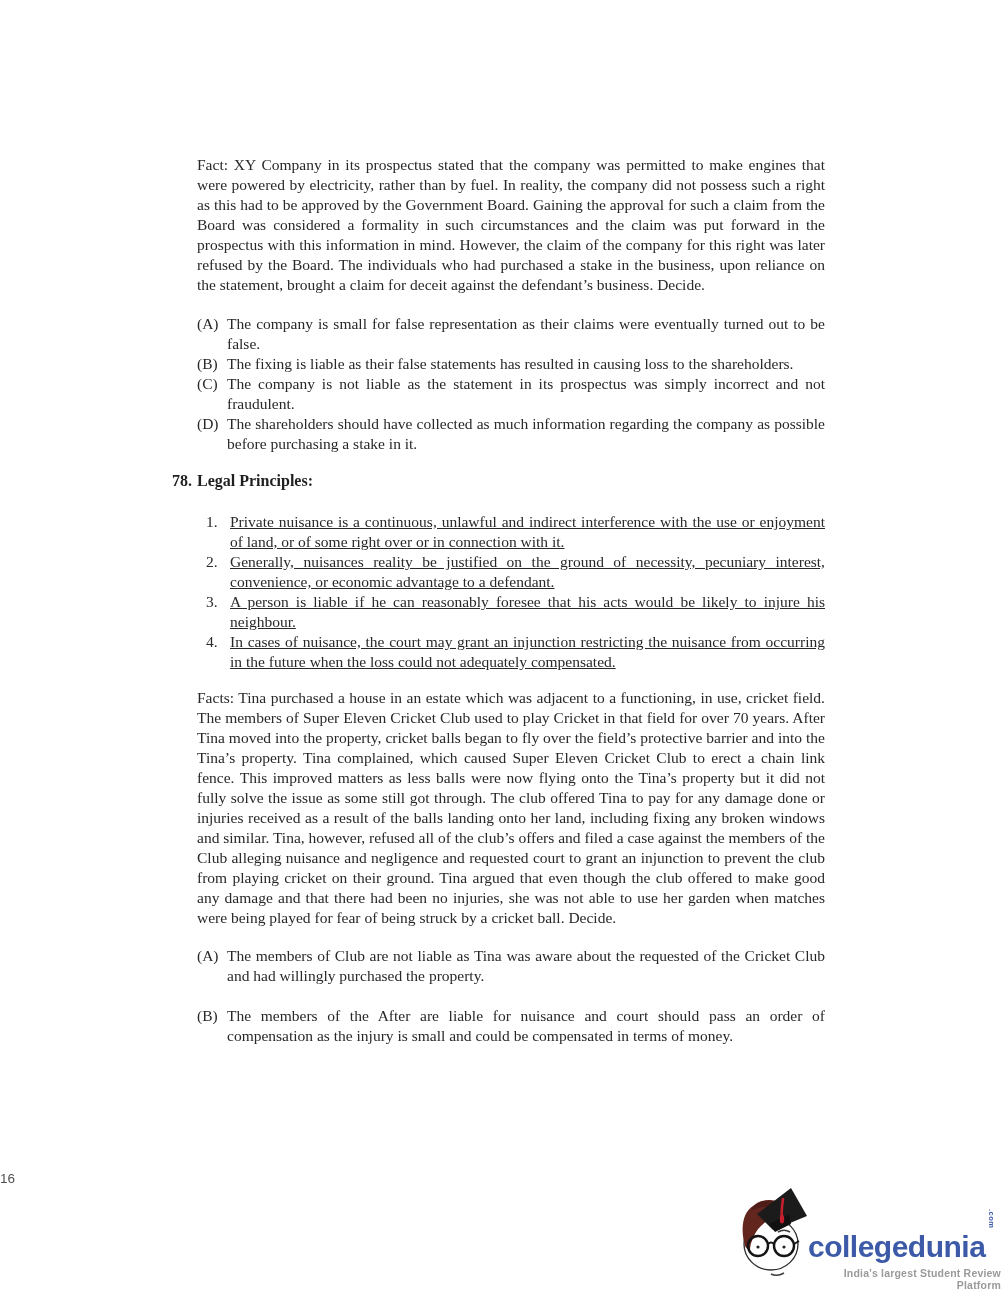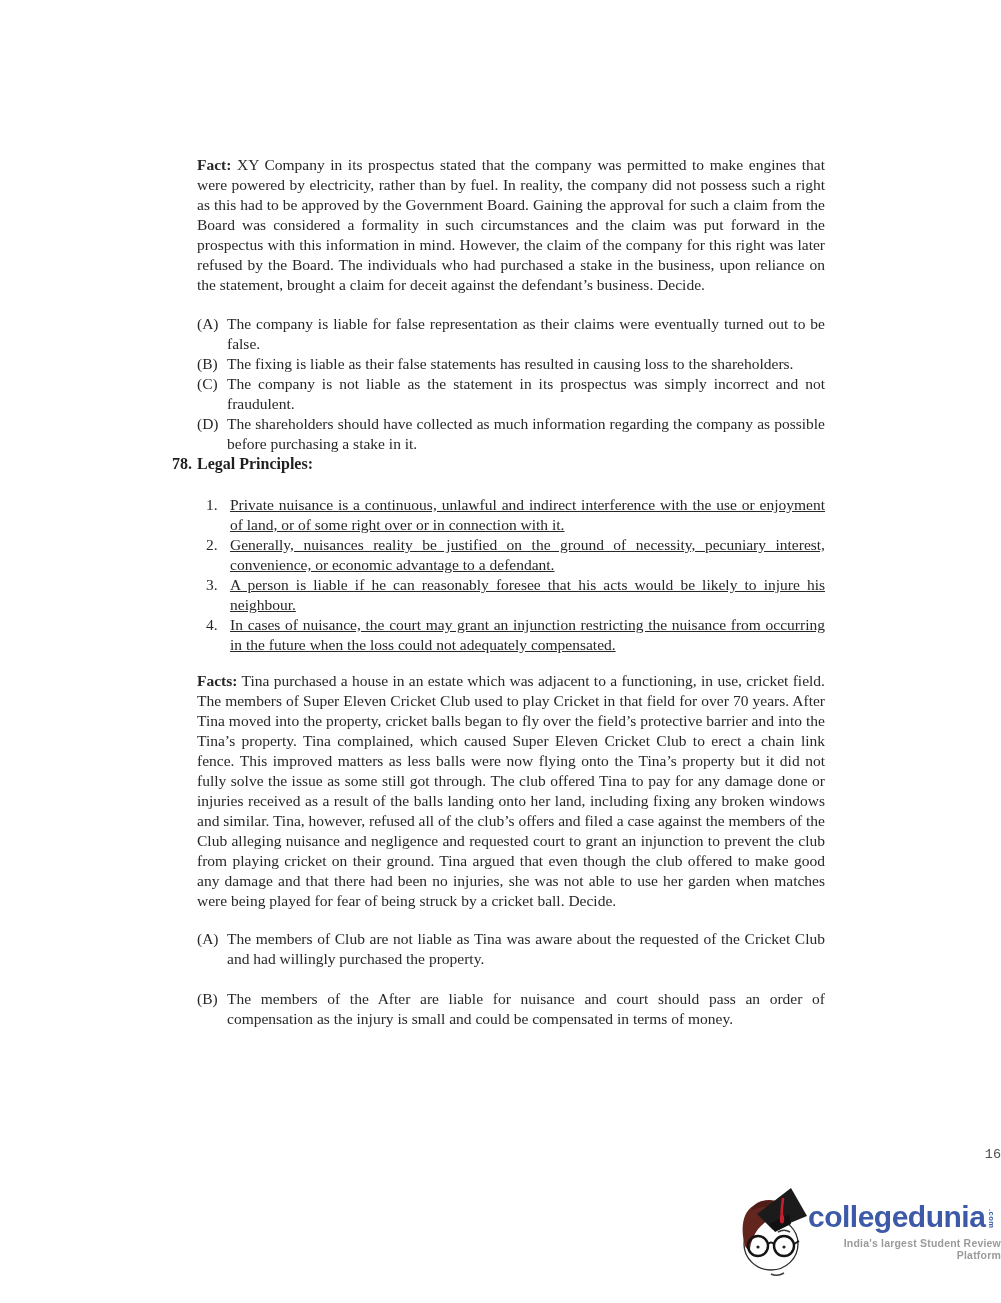--- a/index.html
+++ b/index.html
@@ -16,53 +16,53 @@
   }
   .content {
     position: absolute;
     left: 197px;
     top: 155px;
     width: 628px;
     font-size: 15.5px;
     line-height: 20px;
   }
   .para { text-align: justify; }
-  .para .lead-label { font-weight: bold; }
+  .para .lead-label { font-weight: normal; }
 
   .options { margin-top: 19px; }
   .option { display: flex; }
   .opt-label { flex: 0 0 30px; white-space: nowrap; }
   .opt-text { flex: 1; text-align: justify; }
   .options-spaced .option + .option { margin-top: 20px; }
 
   .q-heading {
-    margin-top: 0;
+    margin-top: 17px;
     margin-left: -25px;
     font-size: 16px;
     line-height: 20px;
     font-weight: bold;
     color: #1f1f1f;
   }
   .q-heading .q-num { margin-right: 5px; }
 
   .principles { margin-top: 21px; }
   .principle { display: flex; padding-left: 9px; }
   .p-num { flex: 0 0 24px; }
   .p-text { flex: 1; text-align: justify; text-decoration: underline; }
 
   .facts-para { margin-top: 16px; }
   .options-a { margin-top: 18px; }
 
   .page-number {
     position: absolute;
     left: 0;
-    top: 1147px;
+    top: 1171px;
     width: 1001px;
-    text-align: right;
-    font-family: Liberation Mono, monospace;
+    text-align: left;
+    font-family: Liberation Sans, sans-serif;
     font-size: 13.5px;
     color: #4f4f4f;
   }
 
   .logo {
     position: absolute;
     left: 741px;
     top: 1184px;
     display: flex;
     align-items: flex-start;
@@ -99,21 +99,21 @@
 <body>
 
 <div class="page">
   <div class="content">
 
     <p class="para"><span class="lead-label">Fact:</span> <span>XY Company in its prospectus stated that the company was permitted to make engines that were powered by electricity, rather than by fuel. In reality, the company did not possess such a right as this had to be approved by the Government Board. Gaining the approval for such a claim from the Board was considered a formality in such circumstances and the claim was put forward in the prospectus with this information in mind. However, the claim of the company for this right was later refused by the Board. The individuals who had purchased a stake in the business, upon reliance on the statement, brought a claim for deceit against the defendant’s business. Decide.</span></p>
 
     <div class="options">
       <div class="option">
         <span class="opt-label">(A)</span>
-        <span class="opt-text">The company is liable for false representation as their claims were eventually turned out to be false.</span>
+        <span class="opt-text">The company is small for false representation as their claims were eventually turned out to be false.</span>
       </div>
       <div class="option">
         <span class="opt-label">(B)</span>
         <span class="opt-text">The fixing is liable as their false statements has resulted in causing loss to the shareholders.</span>
       </div>
       <div class="option">
         <span class="opt-label">(C)</span>
         <span class="opt-text">The company is not liable as the statement in its prospectus was simply incorrect and not fraudulent.</span>
       </div>
       <div class="option">
@@ -183,19 +183,19 @@
 
       <path d="M37,48 Q43,44.5 49,48" fill="none" stroke="#3a3a3a" stroke-width="1.6"></path>
 
       <circle cx="17" cy="63" r="1.6" fill="#222222"></circle>
       <circle cx="43" cy="63" r="1.6" fill="#222222"></circle>
 
       <path d="M30,90 Q36,93 43,89" fill="none" stroke="#3a3a3a" stroke-width="1.6"></path>
     </svg>
     <div class="logo-textcol">
       <div class="brand-row">
-        <span class="brand-name" style="color: rgb(61, 90, 168);">collegedunia</span>
+        <span class="brand-name" style="color: rgb(61, 90, 168); margin-top: 30px;">collegedunia</span>
         <span class="brand-domain" style="color: rgb(61, 90, 168);">.com</span>
       </div>
       <div class="brand-tagline" style="color: rgb(154, 154, 154); text-align: right;">India's largest Student Review Platform</div>
     </div>
   </div>
 </div>
 
 </body></html>

